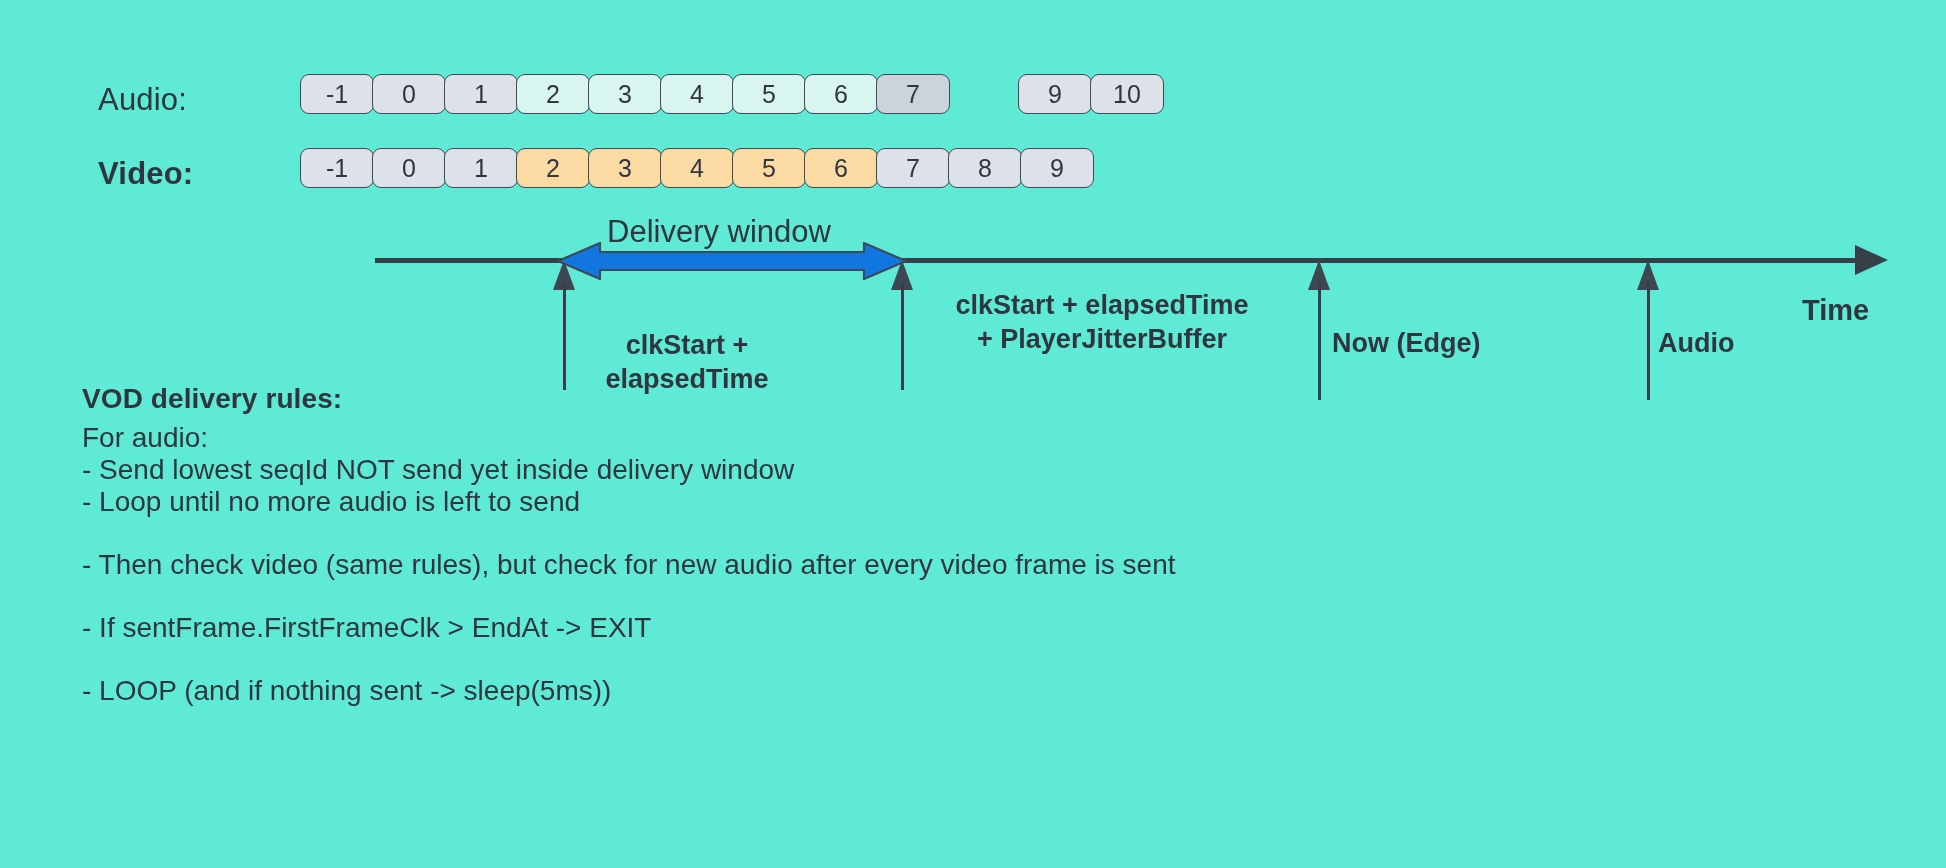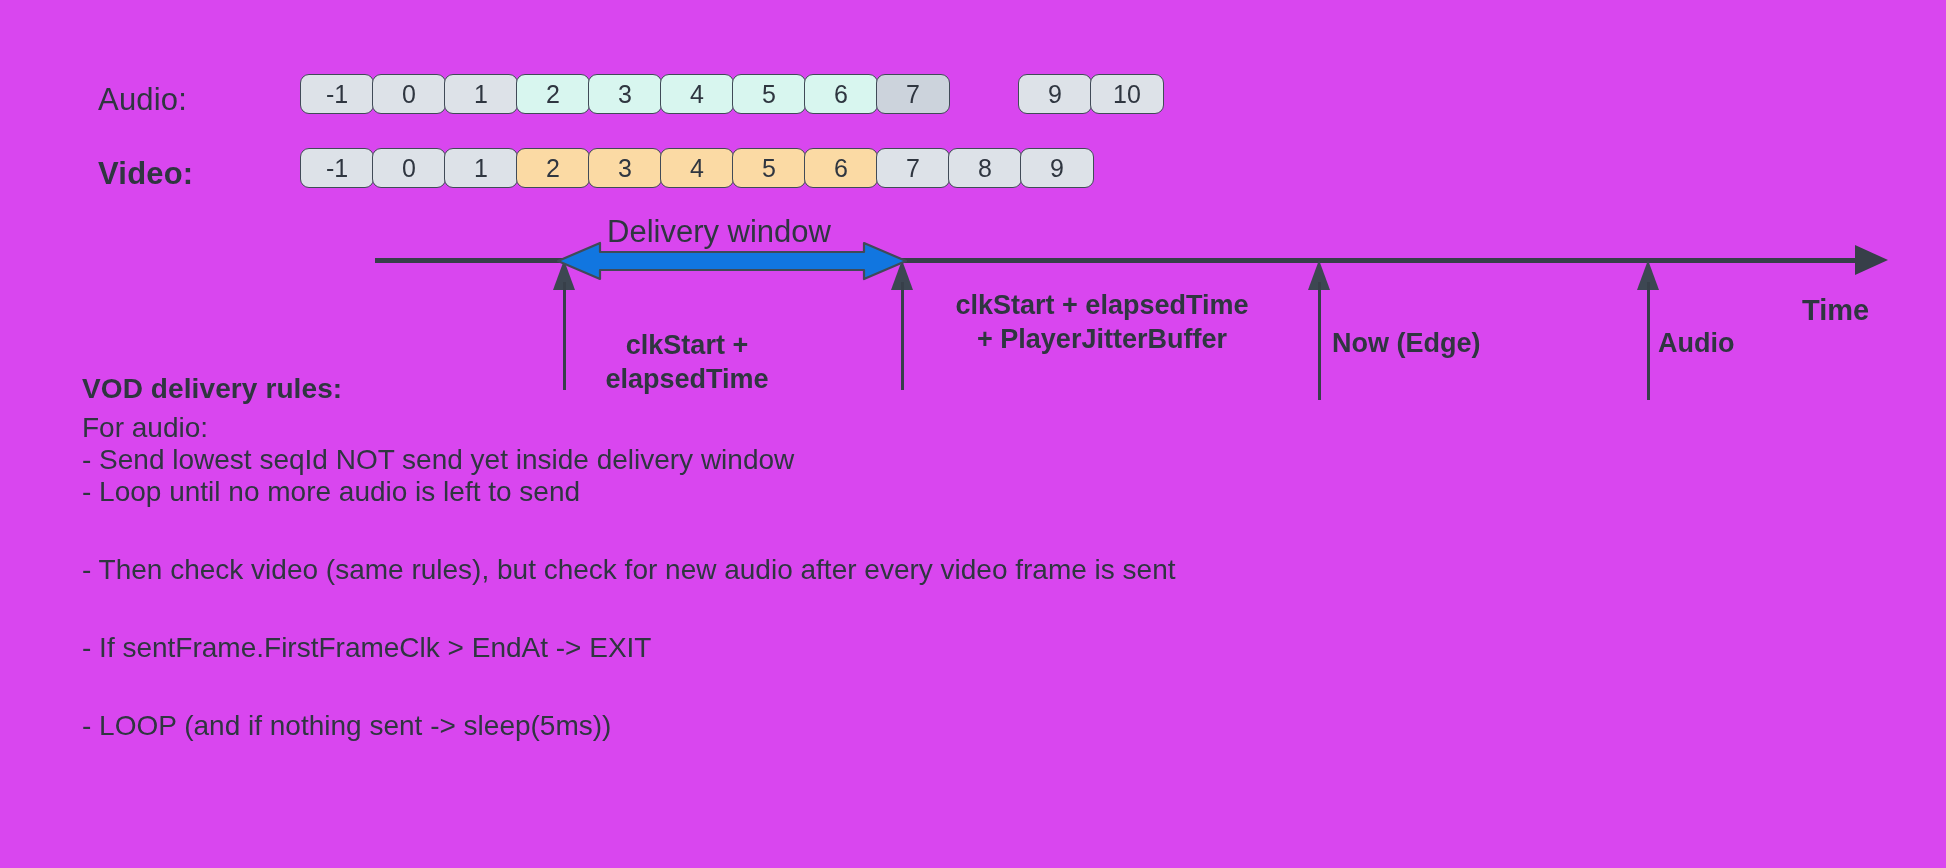--- a/index.html
+++ b/index.html
@@ -10,21 +10,21 @@
   }
   body {
     font-family: "Liberation Sans", sans-serif;
     color: #2f3640;
     -webkit-font-smoothing: antialiased;
   }
   #canvas {
     position: relative;
     width: 1946px;
     height: 868px;
-    background: #d946ef;
+    background: #5eead4;
     overflow: hidden;
   }
 
   
   .row-label {
     position: absolute;
     font-size: 31px;
     color: #2f3640;
     white-space: nowrap;
     letter-spacing: 0.2px;
@@ -153,38 +153,38 @@
     top: 288px;
     width: 380px;
   }
   #label-now-edge { left: 1332px; top: 326px; }
   #label-endat    { left: 1658px; top: 326px; }
 
   
   #rules-block {
     position: absolute;
     left: 82px;
-    top: 373px;
+    top: 383px;
     width: 1450px;
   }
   #rules-title {
     font-size: 28px;
     font-weight: bold;
     color: #2f3640;
     margin-bottom: 7px;
     letter-spacing: .1px;
   }
   .rule-line {
     font-size: 28px;
     color: #2f3640;
     line-height: 1.14;
     margin-bottom: 0px;
     white-space: nowrap;
   }
-  .rule-line.spaced { margin-top: 46px; }
+  .rule-line.spaced { margin-top: 31px; }
 </style>
 </head>
 <body>
 
 <div id="canvas">
 
   <div class="row-label" id="audio-label">Audio:</div>
   <div class="seq-row" id="audio-row">
       <div class="cell gray">-1</div>
       <div class="cell gray">0</div>

